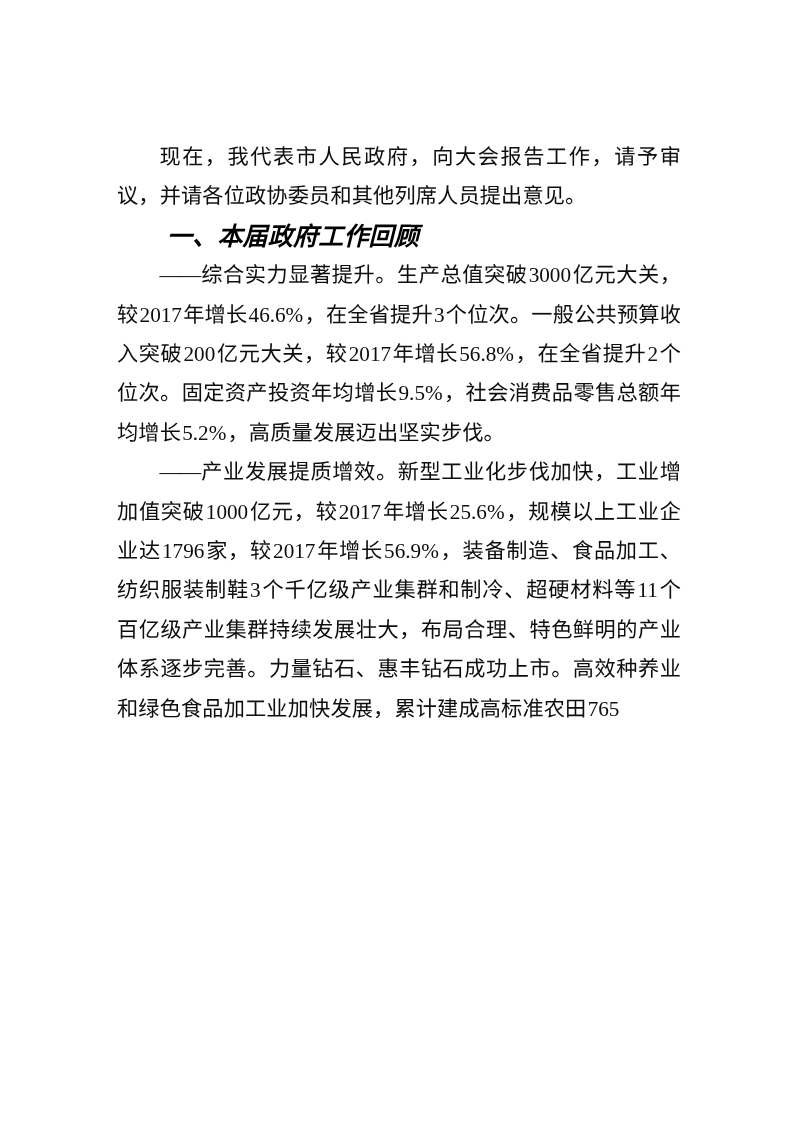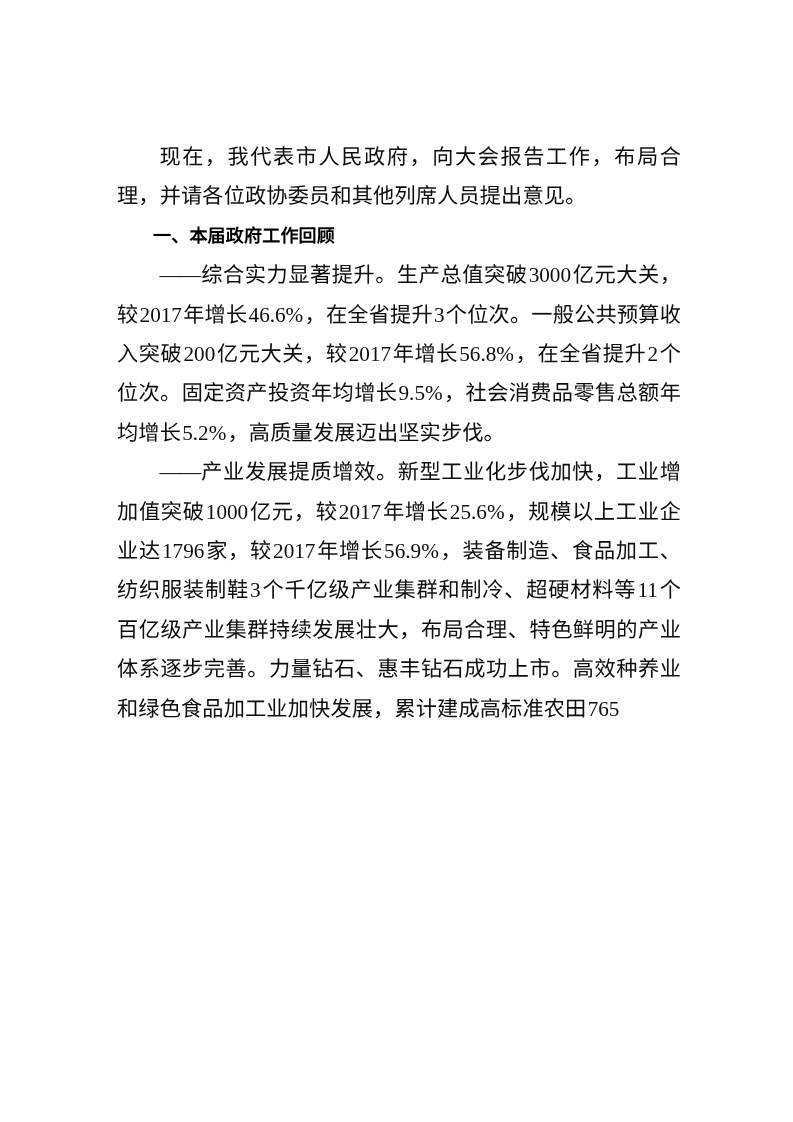--- a/index.html
+++ b/index.html
@@ -47,28 +47,29 @@
     margin: 0;
     padding: 0;
     letter-spacing: 0.15px;
     text-align-last: left;
     word-break: break-all;
   }
   .para.indent { text-indent: 2em; }
 
   .section-heading {
     font-family: "Liberation Sans", "DejaVu Sans", sans-serif;
-    font-size: 18px;
+    font-size: 25px;
     line-height: 39.4px;
     font-weight: 700;
     color: #000000;
     text-indent: 2em;
     margin: 0;
     padding: 0;
     letter-spacing: 0.2px;
+    font-style: italic;
   }
 
   
   .lat {
     font-family: "Liberation Serif", "DejaVu Serif", serif;
     padding: 0 1.2px;
     letter-spacing: 0;
   }
   .dash {
     letter-spacing: -0.5px;
@@ -77,21 +78,21 @@
 </head>
 <body>
 
 <div class="page">
   <div class="doc-body">
 
 
     <div class="spacer-after-title"></div>
 
 
-    <p class="para indent">现在，我代表市人民政府，向大会报告工作，布局合理，并请各位政协委员和其他列席人员提出意见。</p>
+    <p class="para indent">现在，我代表市人民政府，向大会报告工作，请予审议，并请各位政协委员和其他列席人员提出意见。</p>
 
     <h2 class="section-heading">一、本届政府工作回顾</h2>
 
 
     <p class="para indent"><span class="dash">——</span>综合实力显著提升。生产总值突破<span class="lat">3000</span>亿元大关，较<span class="lat">2017</span>年增长<span class="lat">46.6%</span>，在全省提升<span class="lat">3</span>个位次。一般公共预算收入突破<span class="lat">200</span>亿元大关，较<span class="lat">2017</span>年增长<span class="lat">56.8%</span>，在全省提升<span class="lat">2</span>个位次。固定资产投资年均增长<span class="lat">9.5%</span>，社会消费品零售总额年均增长<span class="lat">5.2%</span>，高质量发展迈出坚实步伐。</p>
 
     <p class="para indent"><span class="dash">——</span>产业发展提质增效。新型工业化步伐加快，工业增加值突破<span class="lat">1000</span>亿元，较<span class="lat">2017</span>年增长<span class="lat">25.6%</span>，规模以上工业企业达<span class="lat">1796</span>家，较<span class="lat">2017</span>年增长<span class="lat">56.9%</span>，装备制造、食品加工、纺织服装制鞋<span class="lat">3</span>个千亿级产业集群和制冷、超硬材料等<span class="lat">11</span>个百亿级产业集群持续发展壮大，布局合理、特色鲜明的产业体系逐步完善。力量钻石、惠丰钻石成功上市。高效种养业和绿色食品加工业加快发展，累计建成高标准农田<span class="lat">765</span></p>
 
   </div>
 </div>

